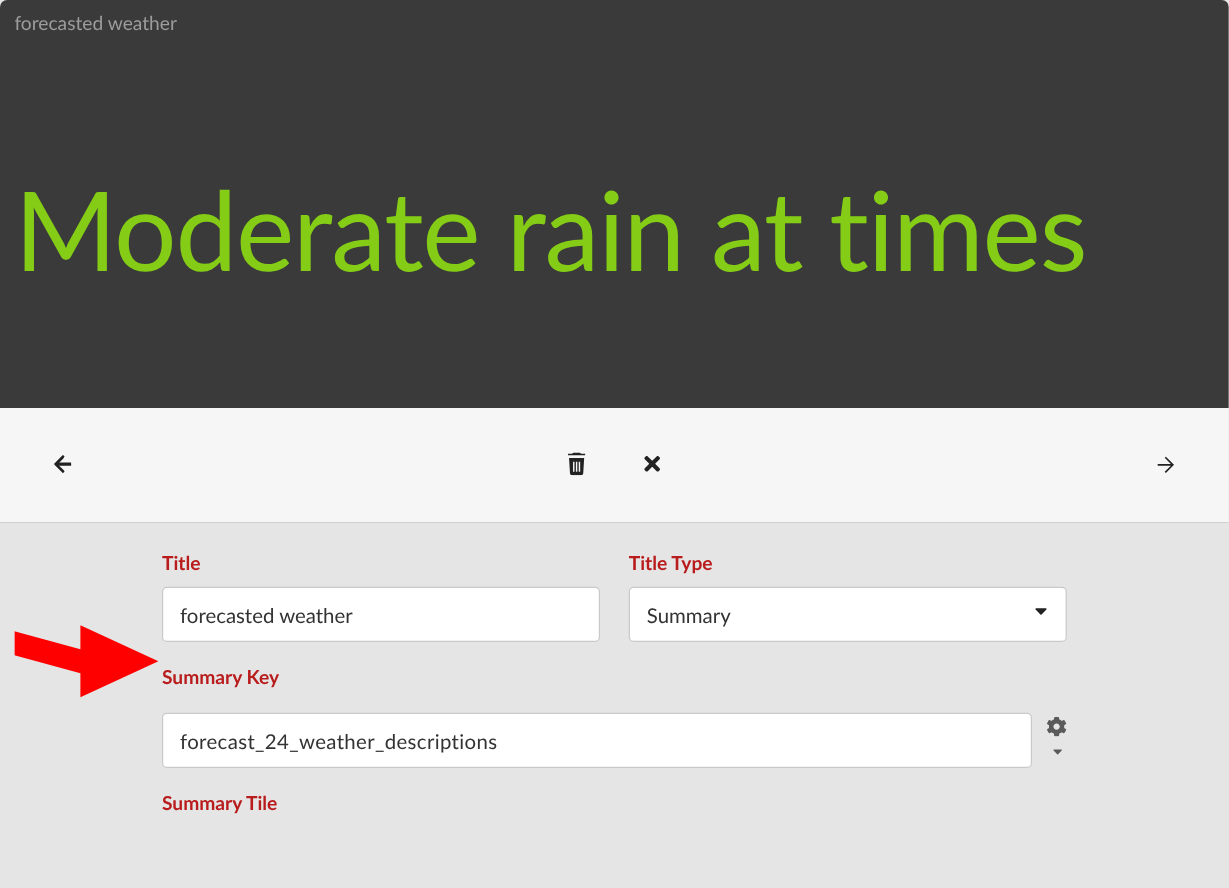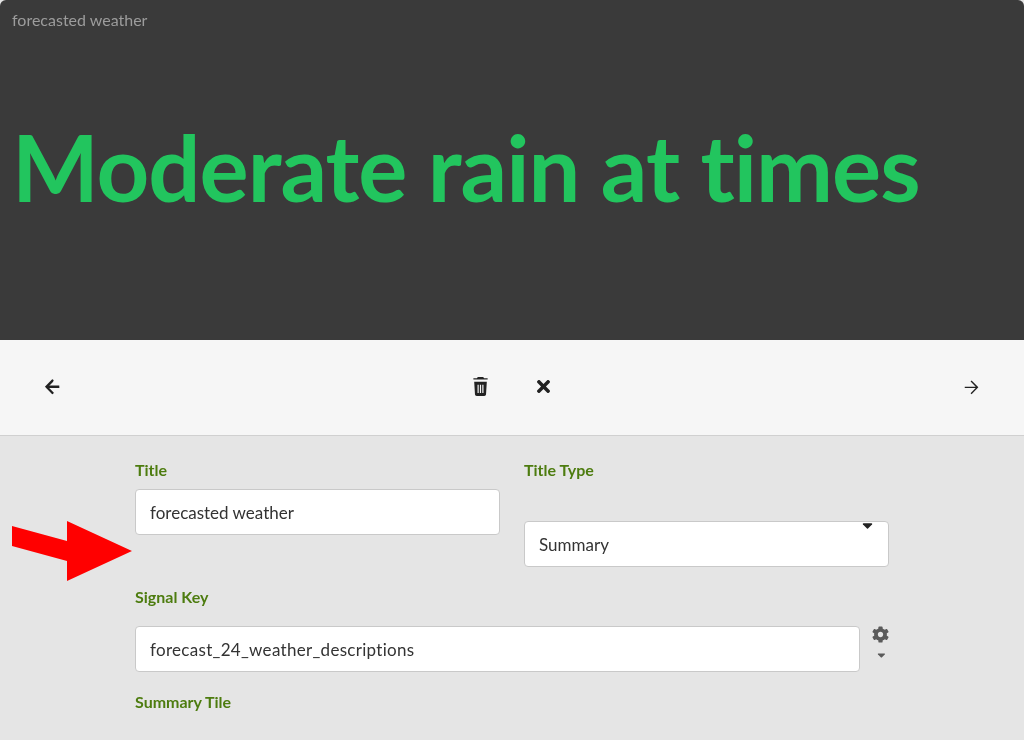--- a/index.html
+++ b/index.html
@@ -13,25 +13,25 @@
     position: relative;
     border-radius: 6px 6px 0 0;
   }
   .tile-preview .subtitle {
     font-size: 16px;
     color: #9c9c9c;
     font-weight: 400;
   }
   .tile-preview .big-value {
     font-size: 92px;
-    font-weight: 700;
-    color: #22c55e;
+    font-weight: 400;
+    color: #84cc16;
     letter-spacing: -1px;
     line-height: 1.05;
-    margin-top: 90px;
+    margin-top: 114px;
     white-space: nowrap;
   }
 
   .toolbar {
     background: #f6f6f6;
     border-bottom: 1px solid #d0d0d0;
     height: 96px;
     display: flex;
     align-items: center;
     justify-content: space-between;
@@ -66,54 +66,53 @@
   .row {
     display: flex;
     gap: 24px;
     margin-bottom: 20px;
   }
   .field { flex: 1; display: flex; flex-direction: column; }
   .field.full { width: 100%; }
   .label {
     font-size: 16px;
     font-weight: 700;
-    color: #4d7c0f;
+    color: #b91c1c;
     margin-bottom: 10px;
   }
   input[type=text], .select, .code-input {
     width: 100%;
     height: 46px;
     border: 1px solid #c9c9c9;
     border-radius: 4px;
     background: #fff;
     font-size: 17px;
     padding: 0 14px;
     color: #333;
     font-family: inherit;
   }
   .select-wrap { position: relative; }
   .select {
     appearance: none;
     -webkit-appearance: none;
     padding-right: 18px;
     cursor: pointer;
-    margin-top: 32px;
   }
   .select-caret {
     position: absolute;
     right: 14px;
     top: 50%;
     transform: translateY(-50%);
     pointer-events: none;
   }
   .select-caret svg { width: 16px; height: 16px; fill: #222; }
 
   .signal-row {
     display: flex;
-    align-items: flex-start;
+    align-items: center;
     gap: 12px;
     margin-bottom: 20px;
   }
   .code-input {
     flex: 1;
     font-family: "Menlo", "Consolas", monospace;
     color: #138a8a;
     letter-spacing: 0.3px;
   }
   .gear-stack {
@@ -198,21 +197,21 @@
         <span class="select-caret">
           <svg viewBox="0 0 320 512">
               <path d="M31 192l129 129c9 9 23 9 32 0l129-129c14-14 4-39-16-39H47c-20 0-30 25-16 39z"></path>
             </svg>
         </span>
       </div>
     </div>
   </div>
 
   <div class="field full" style="margin-bottom:10px;">
-    <div class="label">Signal Key</div>
+    <div class="label">Summary Key</div>
   </div>
   <div class="signal-row">
     <input type="text" class="code-input" value="forecast_24_weather_descriptions" style="">
     <div class="gear-stack">
       <span>
         <svg viewBox="0 0 512 512">
             <path d="M487 316l-42-24c2-12 3-24 3-36s-1-24-3-36l42-24c9-5 13-17 9-27l-40-69c-5-10-17-14-27-9l-42 24c-19-15-40-27-63-35l-6-48c-1-11-11-19-22-19h-80c-11 0-21 8-22 19l-6 48c-23 8-44 20-63 35l-42-24c-10-5-22-1-27 9l-40 69c-4 10 0 22 9 27l42 24c-2 12-3 24-3 36s1 24 3 36l-42 24c-9 5-13 17-9 27l40 69c5 10 17 14 27 9l42-24c19 15 40 27 63 35l6 48c1 11 11 19 22 19h80c11 0 21-8 22-19l6-48c23-8 44-20 63-35l42 24c10 5 22 1 27-9l40-69c4-10 0-22-9-27zM256 336c-44 0-80-36-80-80s36-80 80-80 80 36 80 80-36 80-80 80z"></path>
           </svg>
       </span>
       <span class="caret">

